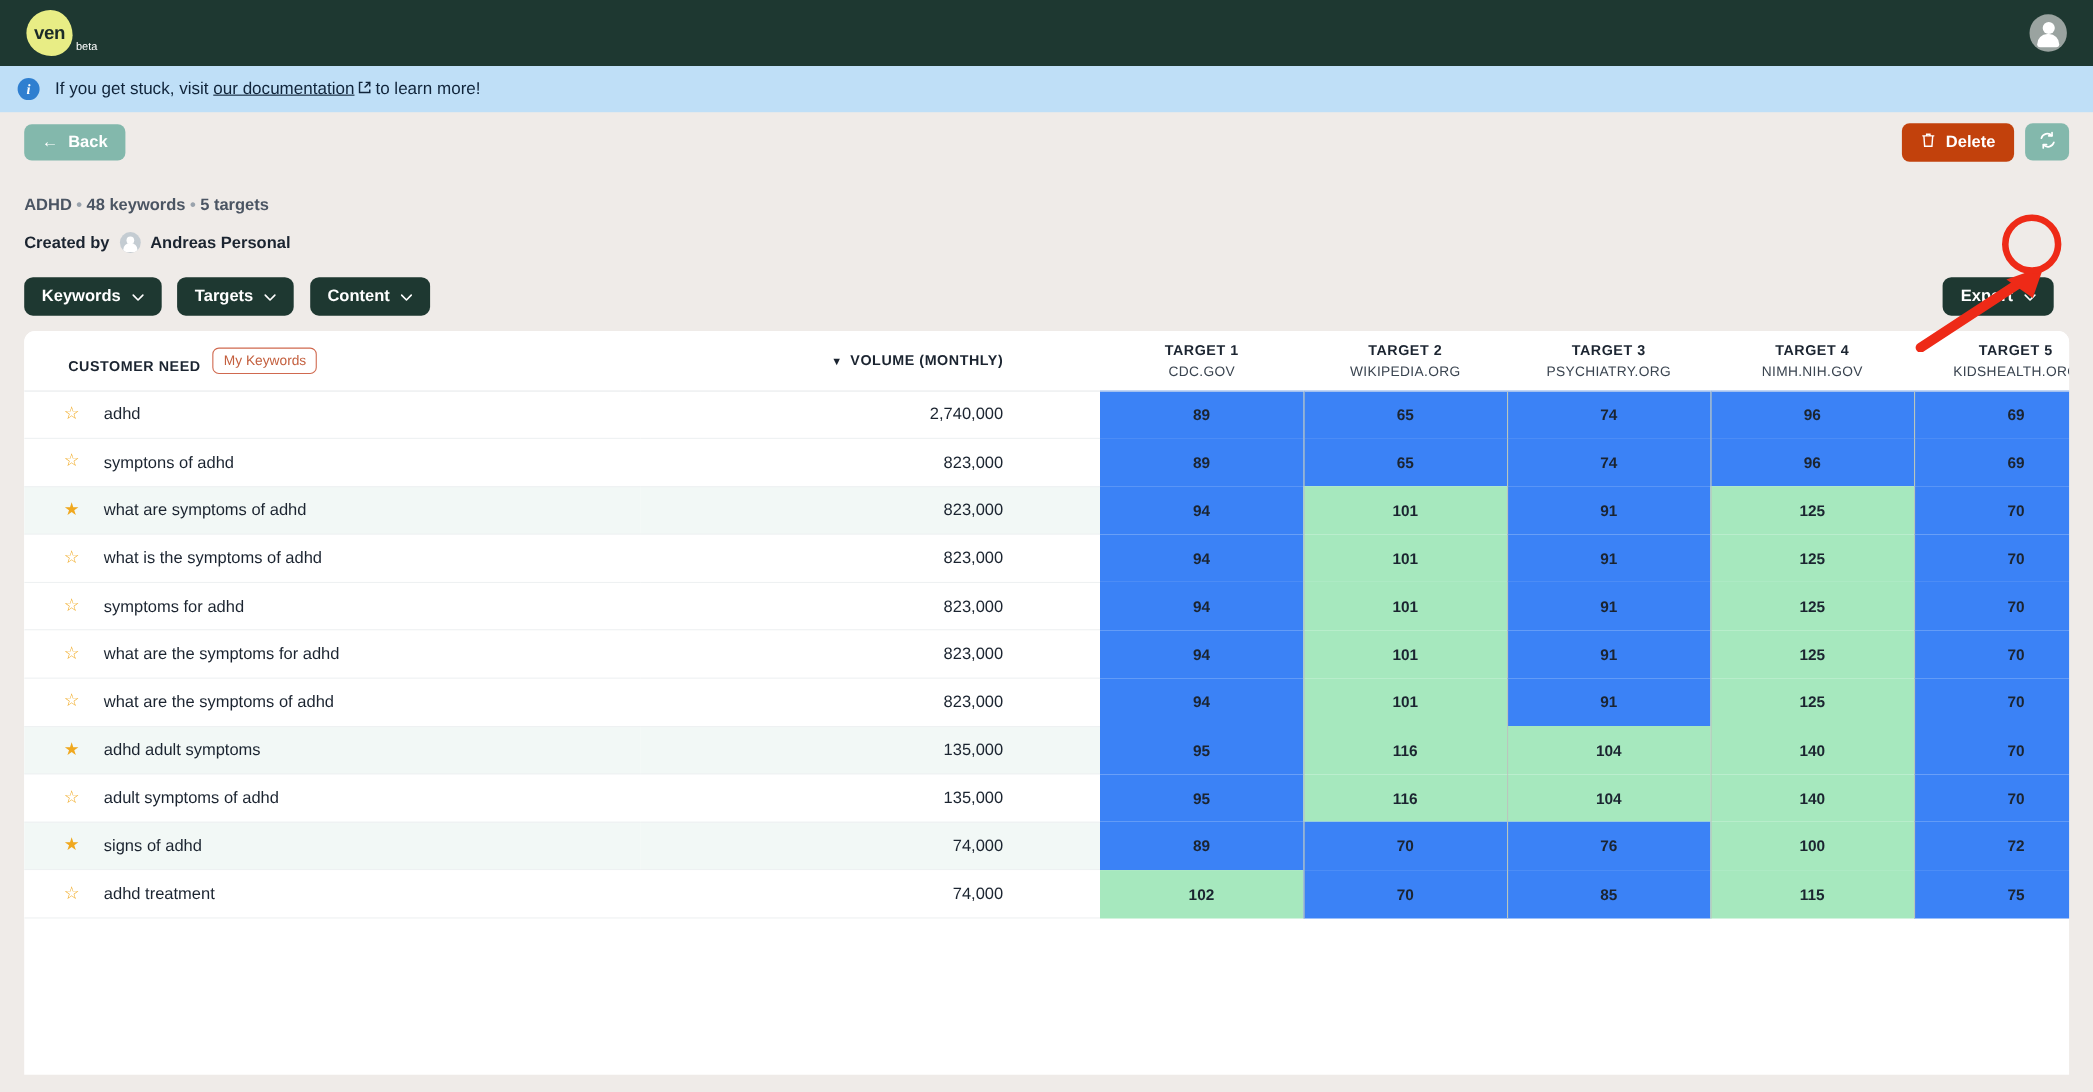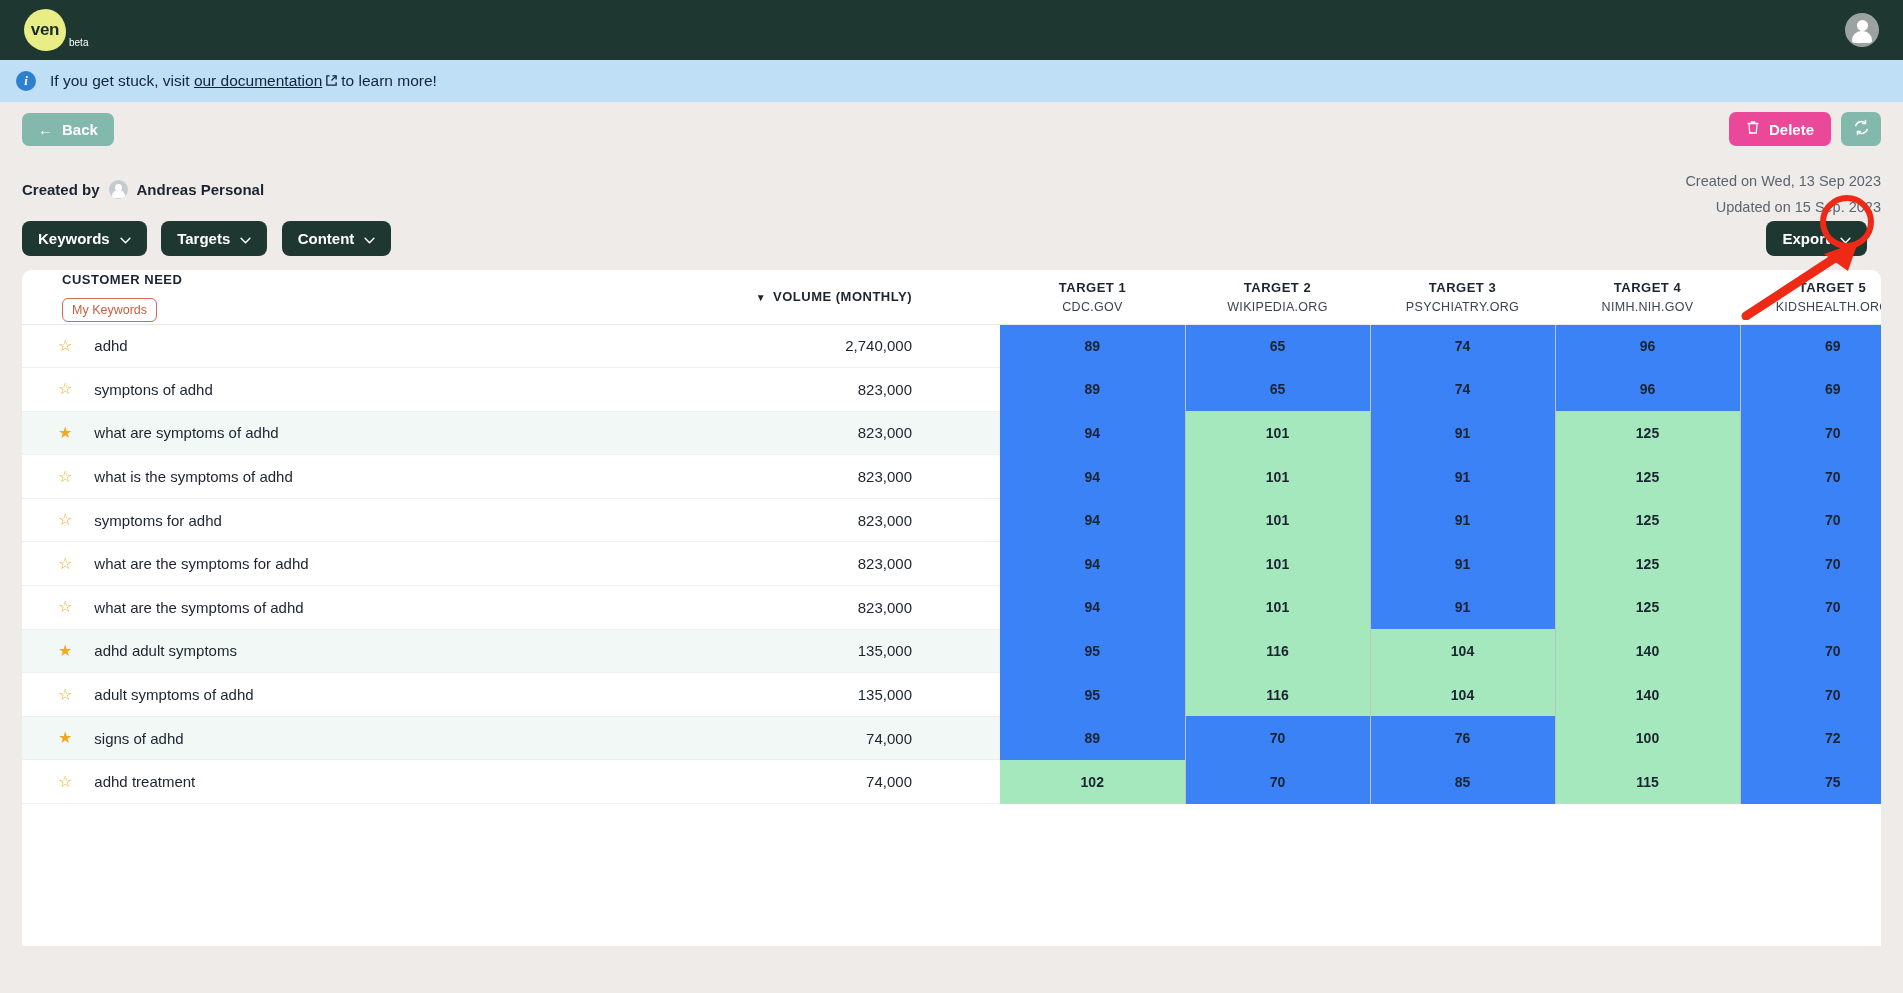--- a/index.html
+++ b/index.html
@@ -72,21 +72,21 @@
     font-family: "Liberation Sans", sans-serif;
     display: inline-flex; align-items: center; justify-content: center;
     gap: 9px;
   }
   .btn-back {
     background: #83b8ac; color: #fff;
     padding: 8px 16px; border-radius: 7px;
     font-size: 15px; font-weight: 700;
   }
   .btn-delete {
-    background: #ec4899; color: #fff;
+    background: #c2410c; color: #fff;
     padding: 8px 17px; border-radius: 7px;
     font-size: 15px; font-weight: 700;
   }
   .btn-refresh {
     background: #83b8ac; color: #fff;
     width: 40px; height: 34px; border-radius: 7px;
   }
   .right-actions { display: flex; align-items: center; gap: 10px; }
 
   
@@ -155,21 +155,21 @@
     background: #fff;
     height: 54px; vertical-align: middle;
     font-size: 13px; font-weight: 700; color: #1b2430;
     letter-spacing: .5px;
     border-bottom: 1px solid #e7eaec;
   }
   .col-need { width: 560px; text-align: left; padding-left: 40px; }
   .col-vol  { width: 418px; text-align: right; padding-right: 88px; }
   .col-t    { width: 185px; text-align: center; }
 
-  .need-head { display: flex; align-items: flex-start; gap: 11px; flex-direction: column; }
+  .need-head { display: flex; align-items: flex-end; gap: 11px; }
   .badge-mykw {
     border: 1px solid #d0694f; color: #c4603f;
     border-radius: 6px; padding: 4px 9px;
     font-size: 12.5px; font-weight: 400; letter-spacing: 0;
     font-family: "Liberation Sans", sans-serif;
   }
   .sort-caret { font-size: 10px; margin-right: 7px; }
   .t-sub {
     display: block; font-size: 12.5px; font-weight: 400;
     color: #3a4450; letter-spacing: .3px; margin-top: 5px;
@@ -243,31 +243,30 @@
     </button>
   </div>
   <div class="annot-circle"></div>
   <svg class="annot-arrow" width="130" height="80" viewBox="0 0 130 80">
     <path d="M6 76 L104 12" stroke="#ee2a17" stroke-width="9" stroke-linecap="round"></path>
     <path d="M118 2 L84 14 L108 31 Z" fill="#ee2a17"></path>
   </svg>
 </div>
 
 <div class="title-block">
+  <div class="meta-line">
+    <span>ADHD</span><span class="sep">•</span><span>48 keywords</span><span class="sep">•</span><span>5 targets</span>
+  </div>
   <div class="created-by">
     <span>Created by</span>
     <span class="mini-avatar">
         <span class="h"></span>
         <span class="b"></span>
       </span>
     <span>Andreas Personal</span>
-  </div>
-  <div class="dates">
-    <div>Created on Wed, 13 Sep 2023</div>
-    <div>Updated on 15 Sep. 2023</div>
   </div>
 </div>
 
 <div class="toolbar">
   <div>
     <button class="pill">
       <span>Keywords</span>
       <span class="chev"><svg width="11" height="7" viewBox="0 0 12 8">
             <path d="M1 1.5L6 6.5L11 1.5" fill="none" stroke="#fff" stroke-width="1.7" stroke-linecap="round" stroke-linejoin="round"></path>
           </svg></span>

